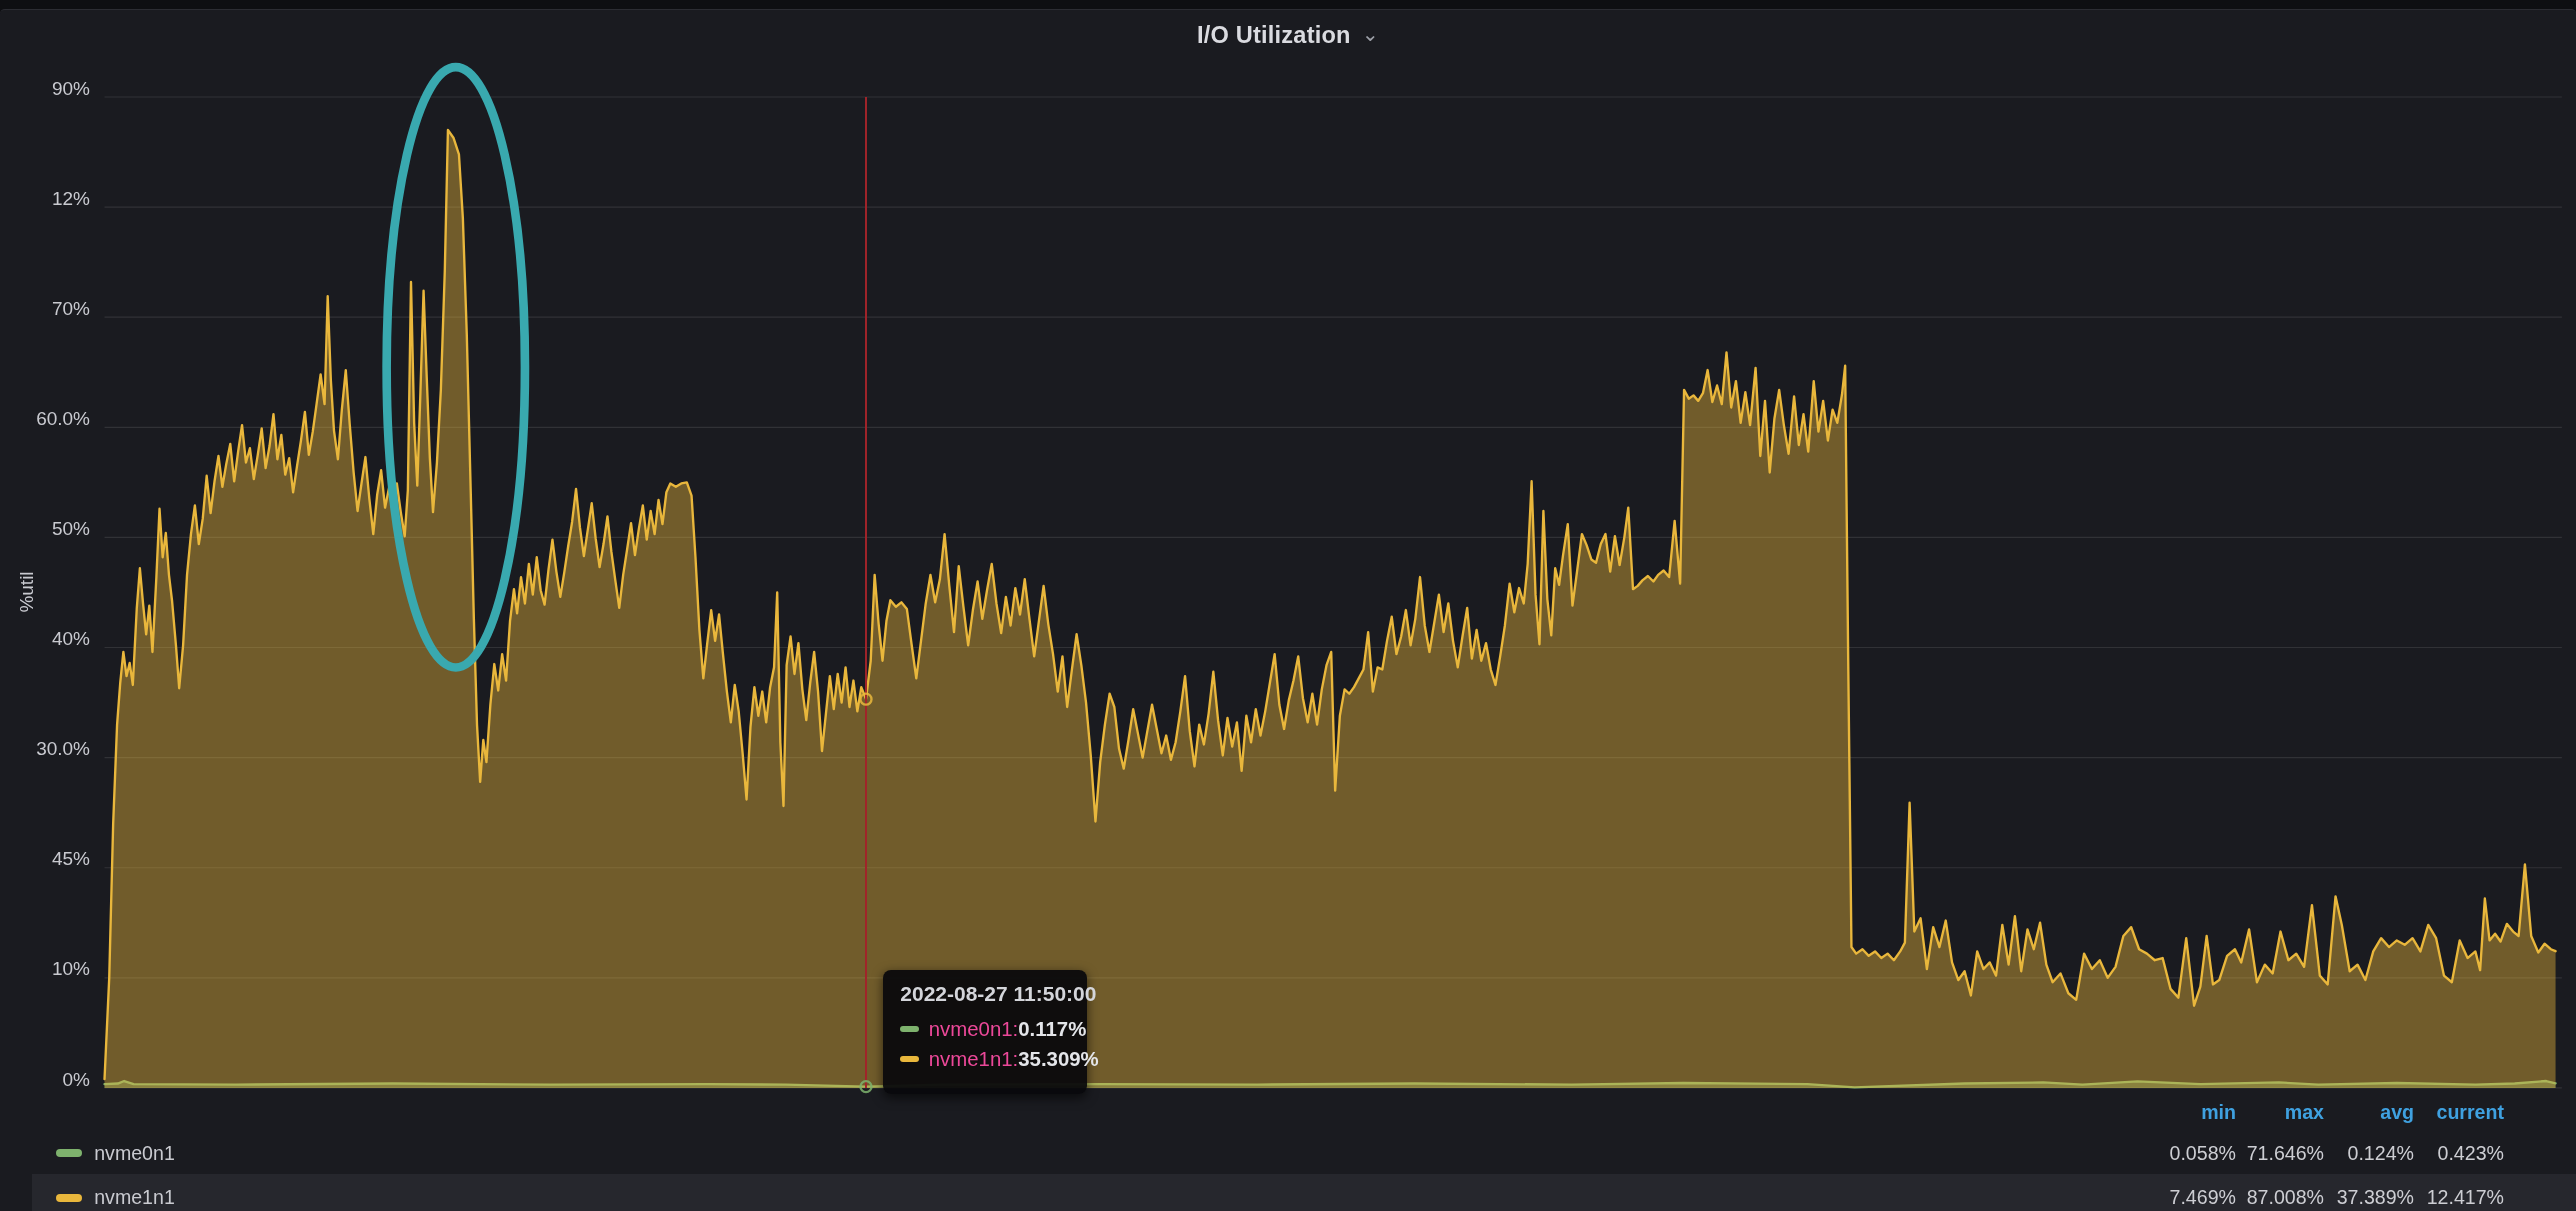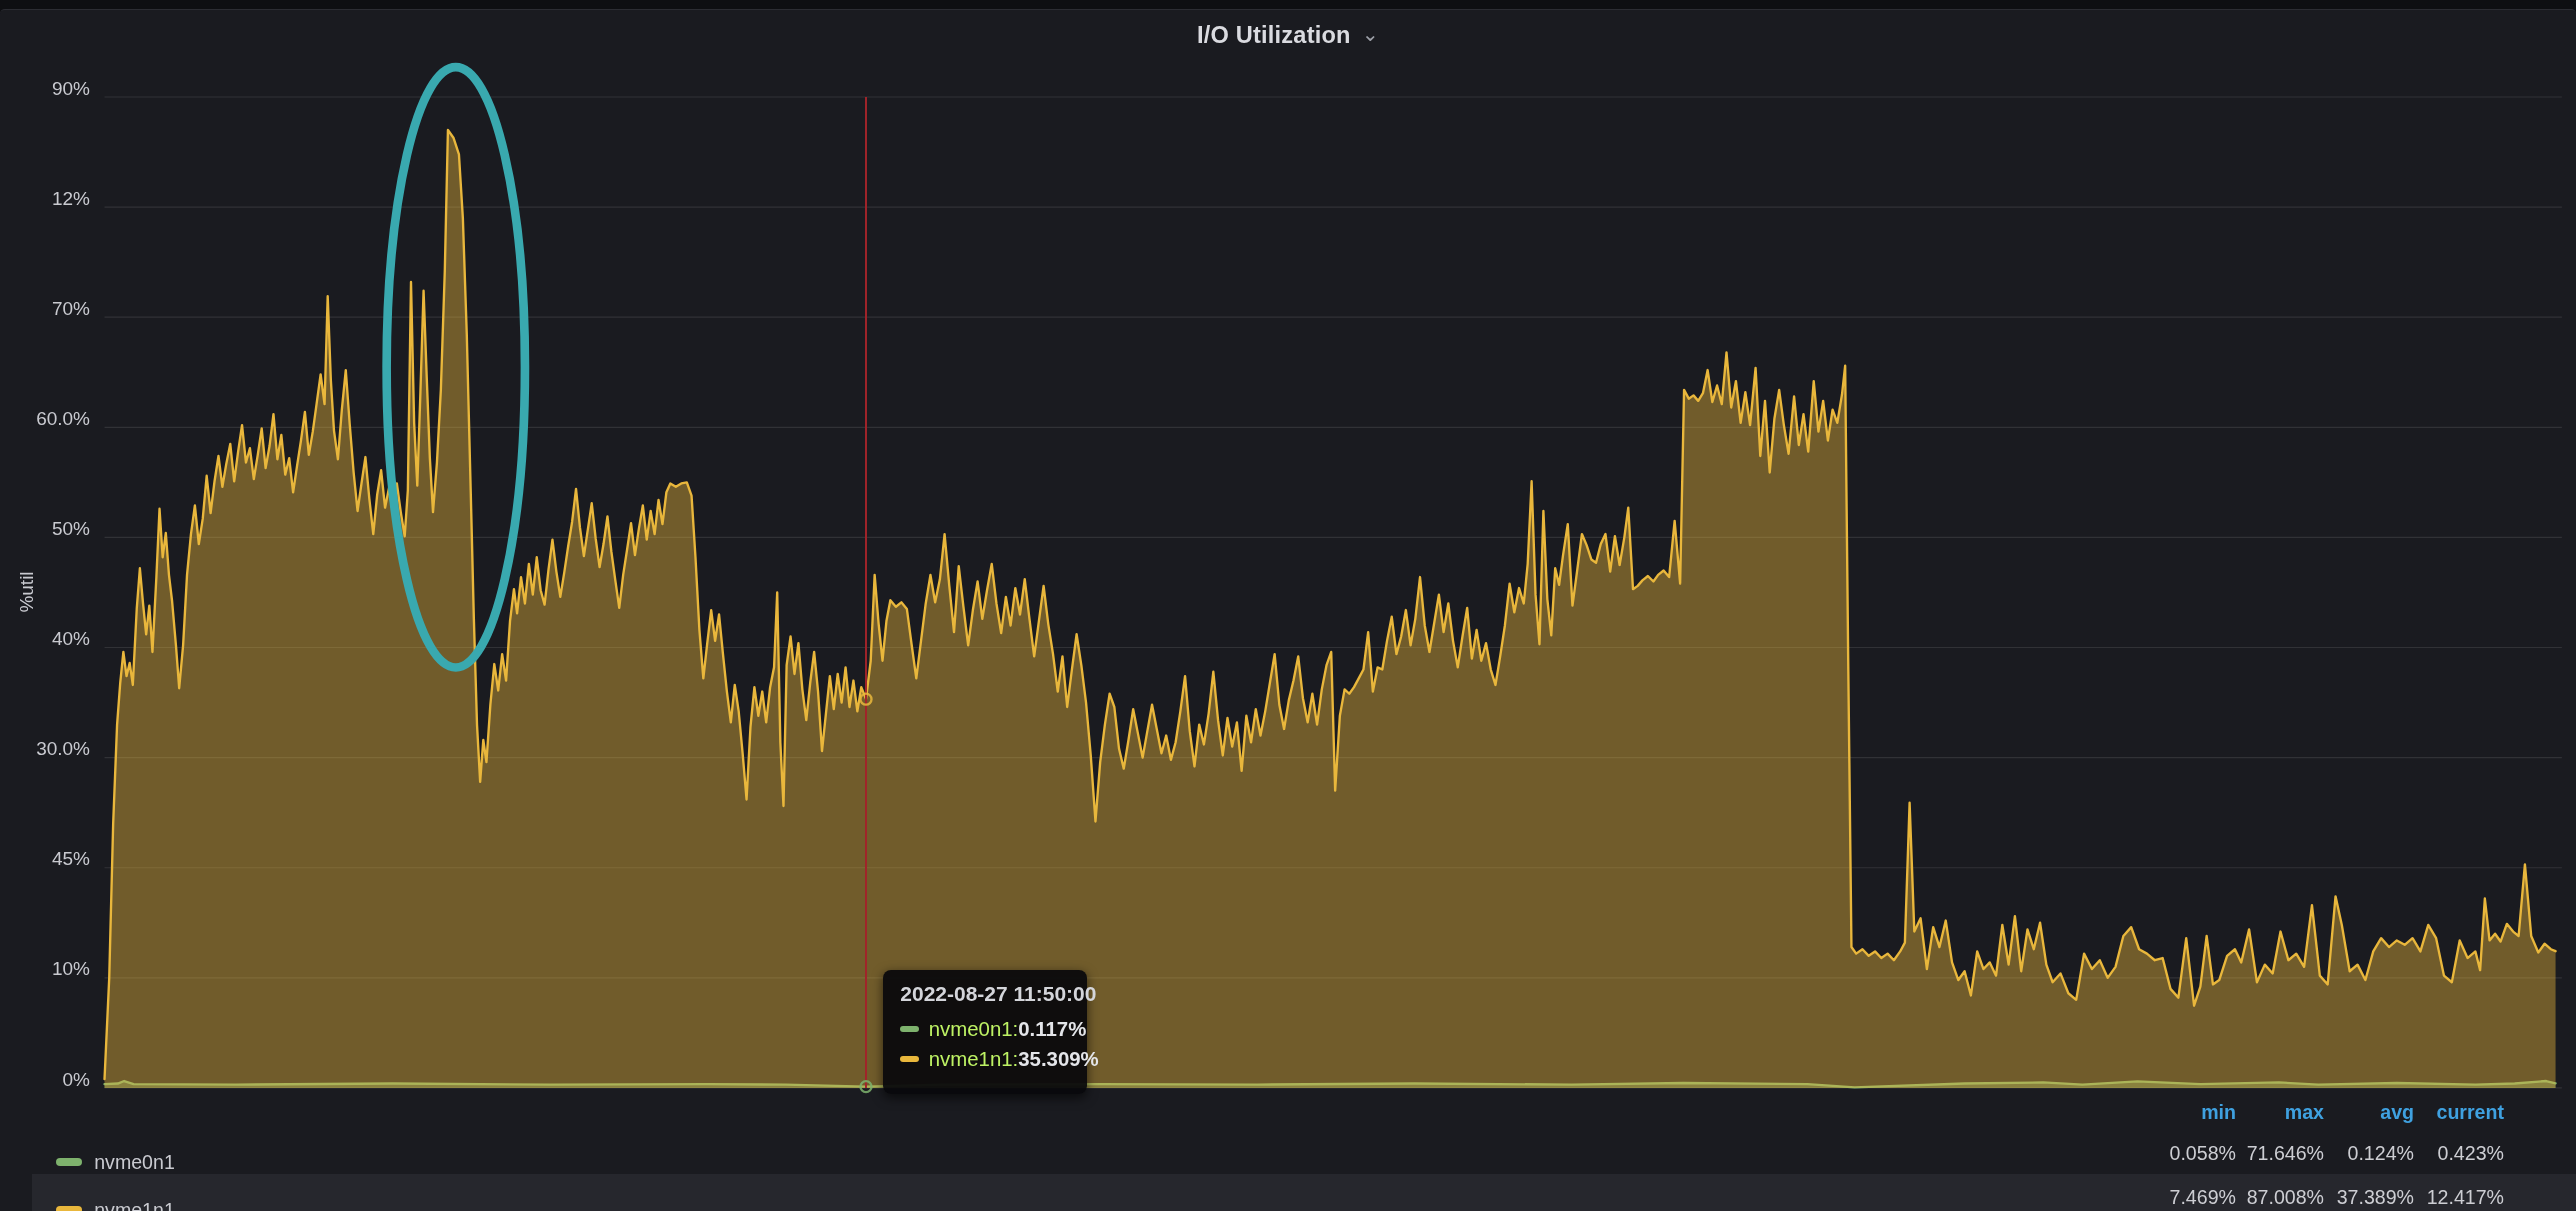--- a/index.html
+++ b/index.html
@@ -14,27 +14,27 @@
   .y-axis-label{position:absolute;left:27px;top:582px;transform:translate(-50%,-50%) rotate(-90deg);
                 color:#c9cad0;font-size:19px;white-space:nowrap;z-index:2;}
   .y-tick{position:absolute;width:68px;text-align:right;color:#c9cad0;font-size:19px;line-height:22px;z-index:2;}
   svg.chart{position:absolute;left:0;top:-8.6px;width:2576px;height:1212px;z-index:1;}
   .tooltip{position:absolute;left:883px;top:960px;width:204px;height:124px;z-index:8;
            background:rgba(8,9,12,0.94);border-radius:7.9px;box-shadow:0 3.1px 11px rgba(0,0,0,.6);
            padding:12.6px 17.3px;box-sizing:border-box;color:#c9cad0;}
   .tooltip-title{font-size:21px;font-weight:bold;color:#d4d5da;text-align:center;margin-bottom:7.9px;white-space:nowrap;}
   .tooltip-row{display:flex;align-items:center;font-size:20.4px;height:30px;white-space:nowrap;}
   .tooltip-swatch{width:19px;height:5.5px;border-radius:3.1px;margin-right:9.4px;flex:0 0 auto;}
-  .tooltip-name{color:#bef264;}
+  .tooltip-name{color:#ec4899;}
   .tooltip-value{margin-left:auto;font-weight:bold;color:#e4e5e9;}
   .legend{position:absolute;left:0;top:1087px;right:0;bottom:0;z-index:6;font-size:19.6px;margin-left:32px;}
   .legend-header{position:absolute;top:4.7px;right:72px;display:flex;}
   .legend-header .hcell{text-align:right;color:#3fa1e0;font-weight:bold;cursor:pointer;}
   .legend-rows{position:absolute;top:36px;left:0;right:0;bottom:0;}
-  .legend-row{position:relative;height:41px;display:flex;align-items:flex-end;}
+  .legend-row{position:relative;height:41px;display:flex;align-items:center;}
   .legend-row.hl{background:#26272d;height:48px;}
   .legend-series{display:flex;align-items:center;margin-left:23.6px;cursor:pointer;}
   .legend-swatch{width:26px;height:7.9px;border-radius:4.7px;margin-right:12.6px;}
   .legend-name{color:#c9cad0;}
   .legend-stats{position:absolute;right:72px;top:0;bottom:0;display:flex;align-items:center;}
   .legend-stats .cell{text-align:right;color:#cdced3;}
   .w1{width:89px}.w2{width:88px}.w3{width:90px}.w4{width:90px}
 </style>
 </head>
 <body>

